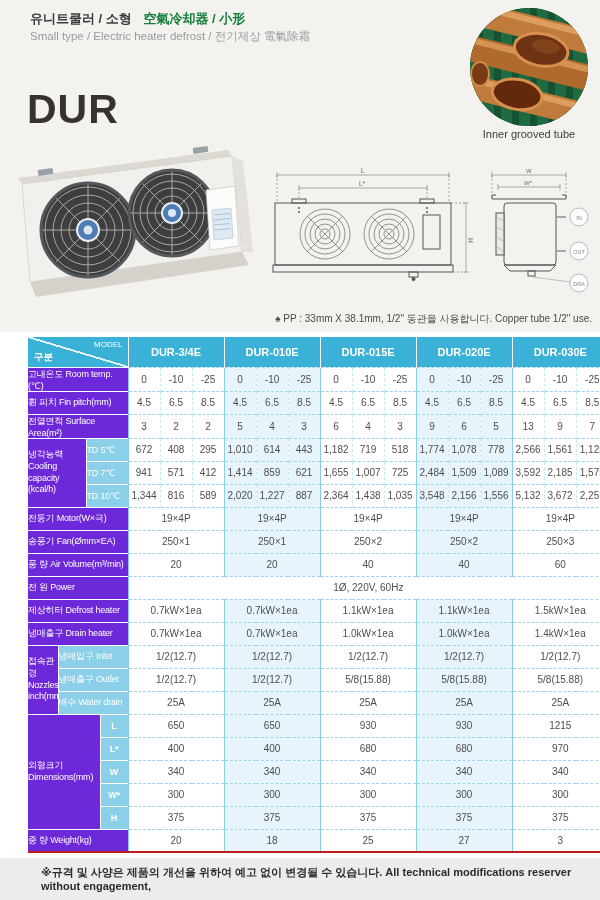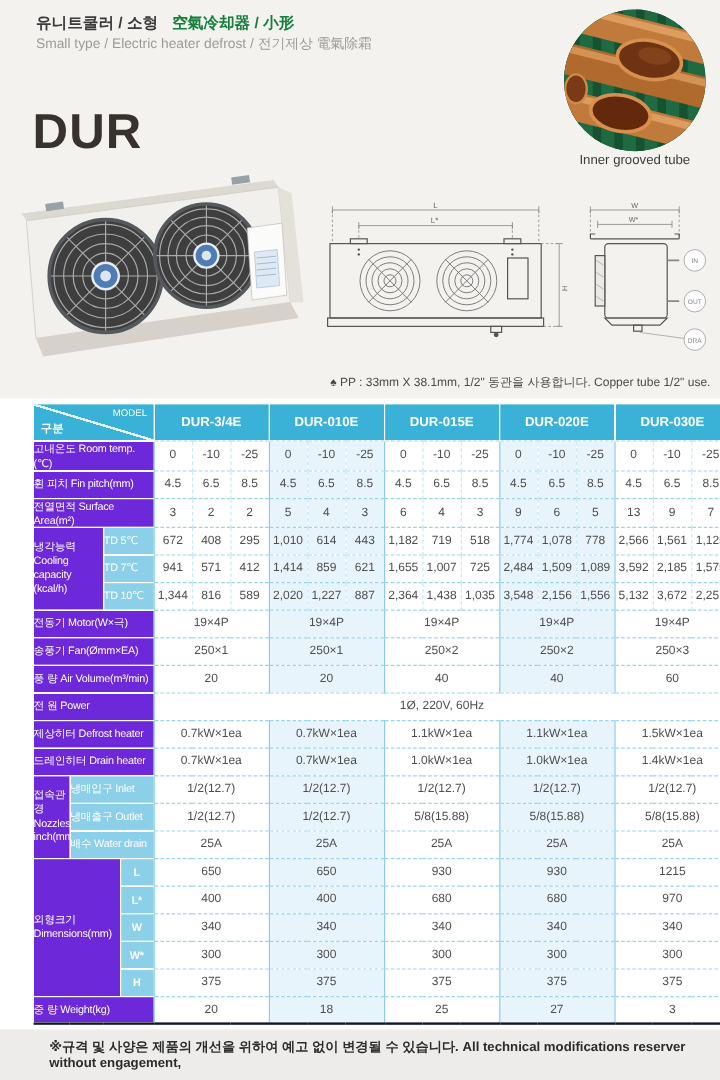--- a/index.html
+++ b/index.html
@@ -33,21 +33,21 @@
   td.lbl{background:#6d28d9;color:#fff;font-size:9px;letter-spacing:-.2px;text-align:left;
     padding-left:7px;border-top:1px solid #fff;}
   td.glabel{vertical-align:middle;white-space:pre-line;line-height:1.3;}
   td.sub{background:#8ccfe9;color:#fff;font-size:9px;letter-spacing:-.2px;text-align:left;
     padding-left:7px;border-top:1px solid #fff;border-left:1px solid #fff;margin-left:16px;}
   td.sub.ctr{text-align:center;padding-left:0;font-weight:bold;}
   td.d{background:#fff;color:#4e4e4e;font-size:10px;text-align:center;
     border-top:1px dashed #9bd5ec;border-left:1px dashed #c7e8f5;}
   td.d.g{border-left:1px solid #8ccce7;}
   td.d.tint{background:#e8f4fb;}
-  tr.last td{border-bottom:2px solid #0f172a;}
+  tr.last td{border-bottom:2px solid #b91c1c;}
   
   #footer-band{left:0;top:858px;width:600px;height:42px;background:#edecea;}
   #footer-note{left:41px;top:865px;font-size:11px;font-weight:bold;color:#2b2b2b;width:560px;}
   svg text{font-family:"Liberation Sans","DejaVu Sans",sans-serif;}
 </style>
 </head>
 <body>
 
 <div class="abs" id="hdr-line1">
   <span class="ko">유니트쿨러 / 소형</span>
@@ -431,21 +431,21 @@
       </tr>
       <tr>
         <td class="lbl" colspan="4">제상히터 Defrost heater</td>
         <td class="d g" colspan="3">0.7kW×1ea</td>
         <td class="d g tint" colspan="3">0.7kW×1ea</td>
         <td class="d g" colspan="3">1.1kW×1ea</td>
         <td class="d g tint" colspan="3">1.1kW×1ea</td>
         <td class="d g" colspan="3">1.5kW×1ea</td>
       </tr>
       <tr>
-        <td class="lbl" colspan="4">드레인히터 Drain heater</td>
+        <td class="lbl" colspan="4">냉매출구 Drain heater</td>
         <td class="d g" colspan="3">0.7kW×1ea</td>
         <td class="d g tint" colspan="3">0.7kW×1ea</td>
         <td class="d g" colspan="3">1.0kW×1ea</td>
         <td class="d g tint" colspan="3">1.0kW×1ea</td>
         <td class="d g" colspan="3">1.4kW×1ea</td>
       </tr>
       <tr>
         <td class="lbl glabel" colspan="1" rowspan="3">접속관경
 Nozzles
 inch(mm)</td>

